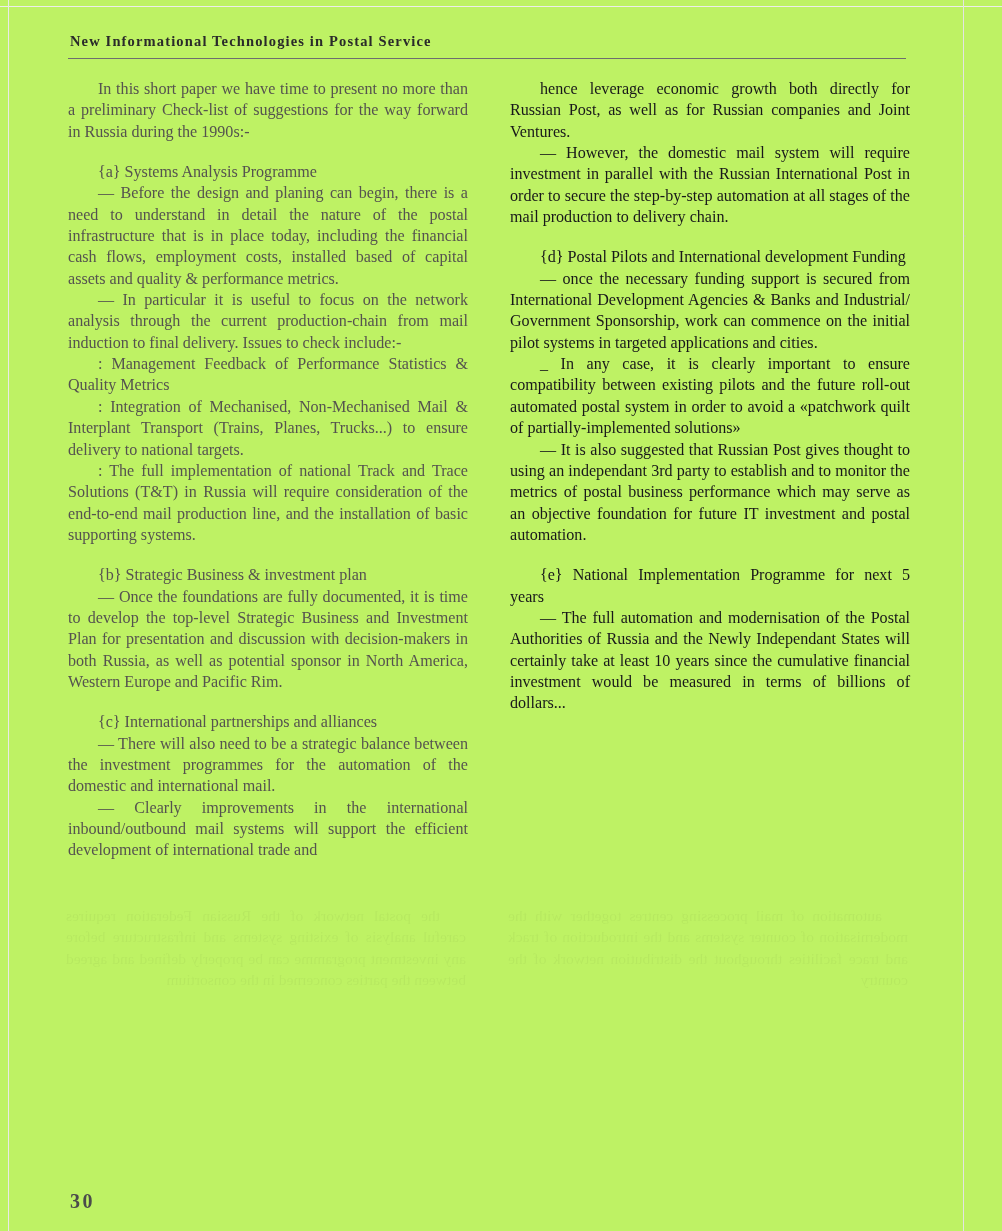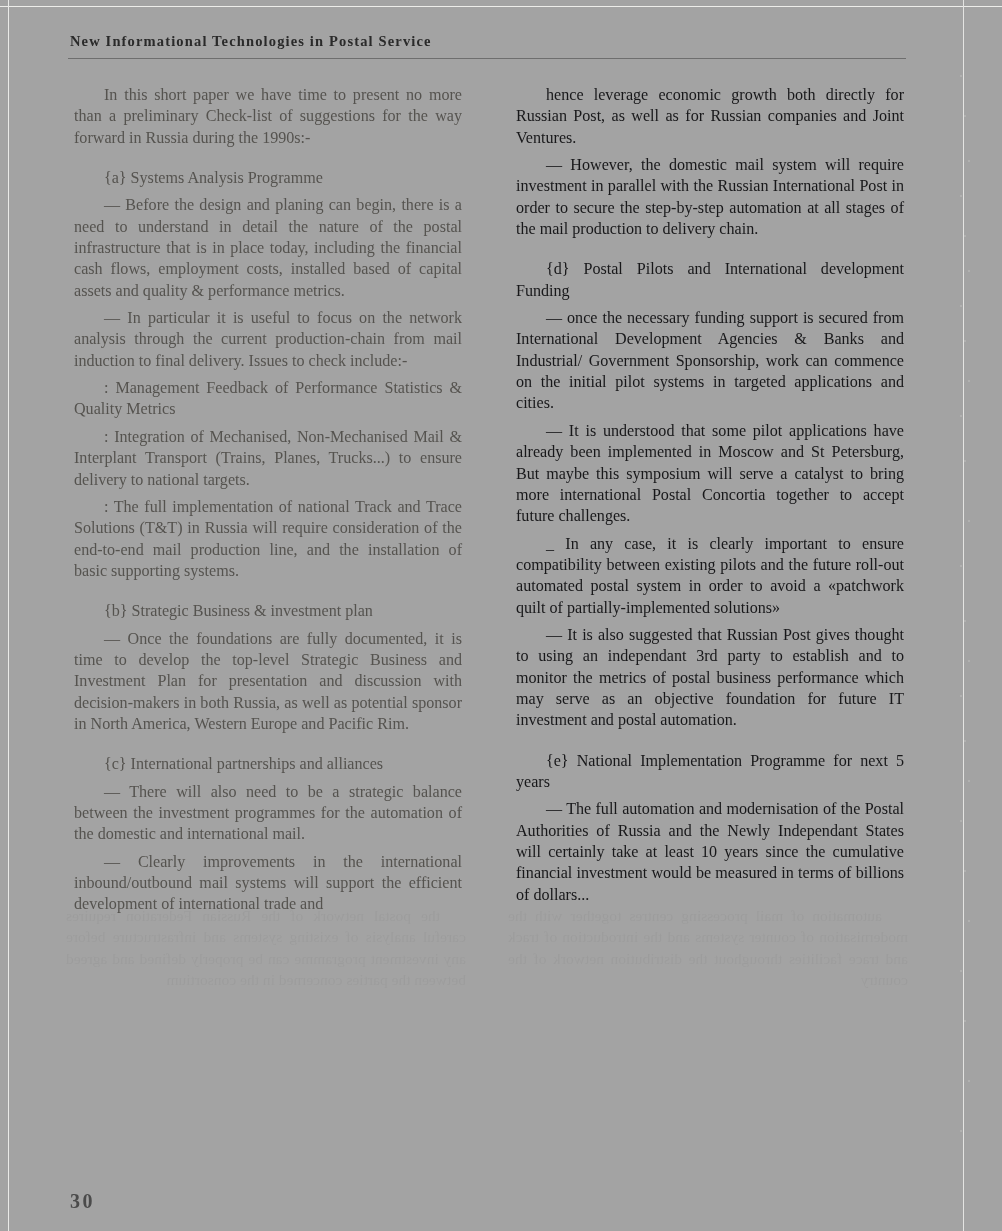--- a/index.html
+++ b/index.html
@@ -5,21 +5,21 @@
 <style>
   html, body {
     margin: 0;
     padding: 0;
     background: #8a8a8a;
   }
   .page {
     position: relative;
     width: 1002px;
     height: 1231px;
-    background: #a3a3a3;
+    background: #bef264;
     overflow: hidden;
     font-family: "Liberation Serif", "DejaVu Serif", serif;
     box-sizing: border-box;
   }
   
   .edge-left {
     position: absolute;
     left: 8px; top: 0; bottom: 0;
     width: 1px;
     background: #e9e9e7;
@@ -80,21 +80,21 @@
     font-size: 16.1px;
     line-height: 21.35px;
     text-align: justify;
     text-justify: inter-word;
     -webkit-hyphens: none;
     hyphens: none;
   }
   .col-left  { left: 68px;  color: #55534f; }
   .col-right { left: 510px; color: #18181a; font-weight: 400; }
 
-  .col-left p, .col-right p { margin: 6px; }
+  .col-left p, .col-right p { margin: 0; }
 
   
   p.ind { text-indent: 30px; }
   p.gap { margin-top: 19px !important; }
 
   
   .col p { text-align-last: left; }
   
   .col p.just { text-align: justify; }
 
@@ -186,21 +186,20 @@
       <p class="ind just">— Once the foundations are fully documented, it is time to develop the top-level Strategic Business and Investment Plan for presentation and discussion with decision-makers in both Russia, as well as potential sponsor in North America, Western Europe and Pacific Rim.</p>
       <p class="ind just gap">{c} International partnerships and alliances</p>
       <p class="ind just">— There will also need to be a strategic balance between the investment programmes for the automation of the domestic and international mail.</p>
       <p class="ind just">— Clearly improvements in the international inbound/outbound mail systems will support the efficient development of international trade and</p>
     </div>
   <div class="col col-right" id="col-right">
       <p class="ind just">hence leverage economic growth both directly for Russian Post, as well as for Russian companies and Joint Ventures.</p>
       <p class="ind just">— However, the domestic mail system will require investment in parallel with the Russian International Post in order to secure the step-by-step automation at all stages of the mail production to delivery chain.</p>
       <p class="ind just gap">{d} Postal Pilots and International development Funding</p>
       <p class="ind just">— once the necessary funding support is secured from International Development Agencies &amp; Banks and Industrial/ Government Sponsorship, work can commence on the initial pilot systems in targeted applications and cities.</p>
-      <p class="ind just">— It is understood that some pilot applications have already been implemented in Moscow and St Petersburg, But maybe this symposium will serve a catalyst to bring more international Postal Concortia together to accept future challenges.</p>
       <p class="ind just">_ In any case, it is clearly important to ensure compatibility between existing pilots and the future roll-out automated postal system in order to avoid a «patchwork quilt of partially-implemented solutions»</p>
       <p class="ind just">— It is also suggested that Russian Post gives thought to using an independant 3rd party to establish and to monitor the metrics of postal business performance which may serve as an objective foundation for future IT investment and postal automation.</p>
       <p class="ind just gap">{e} National Implementation Programme for next 5 years</p>
       <p class="ind just">— The full automation and modernisation of the Postal Authorities of Russia and the Newly Independant States will certainly take at least 10 years since the cumulative financial investment would be measured in terms of billions of dollars...</p>
     </div>
 
   <div class="folio">30</div>
 
 </div>
 

